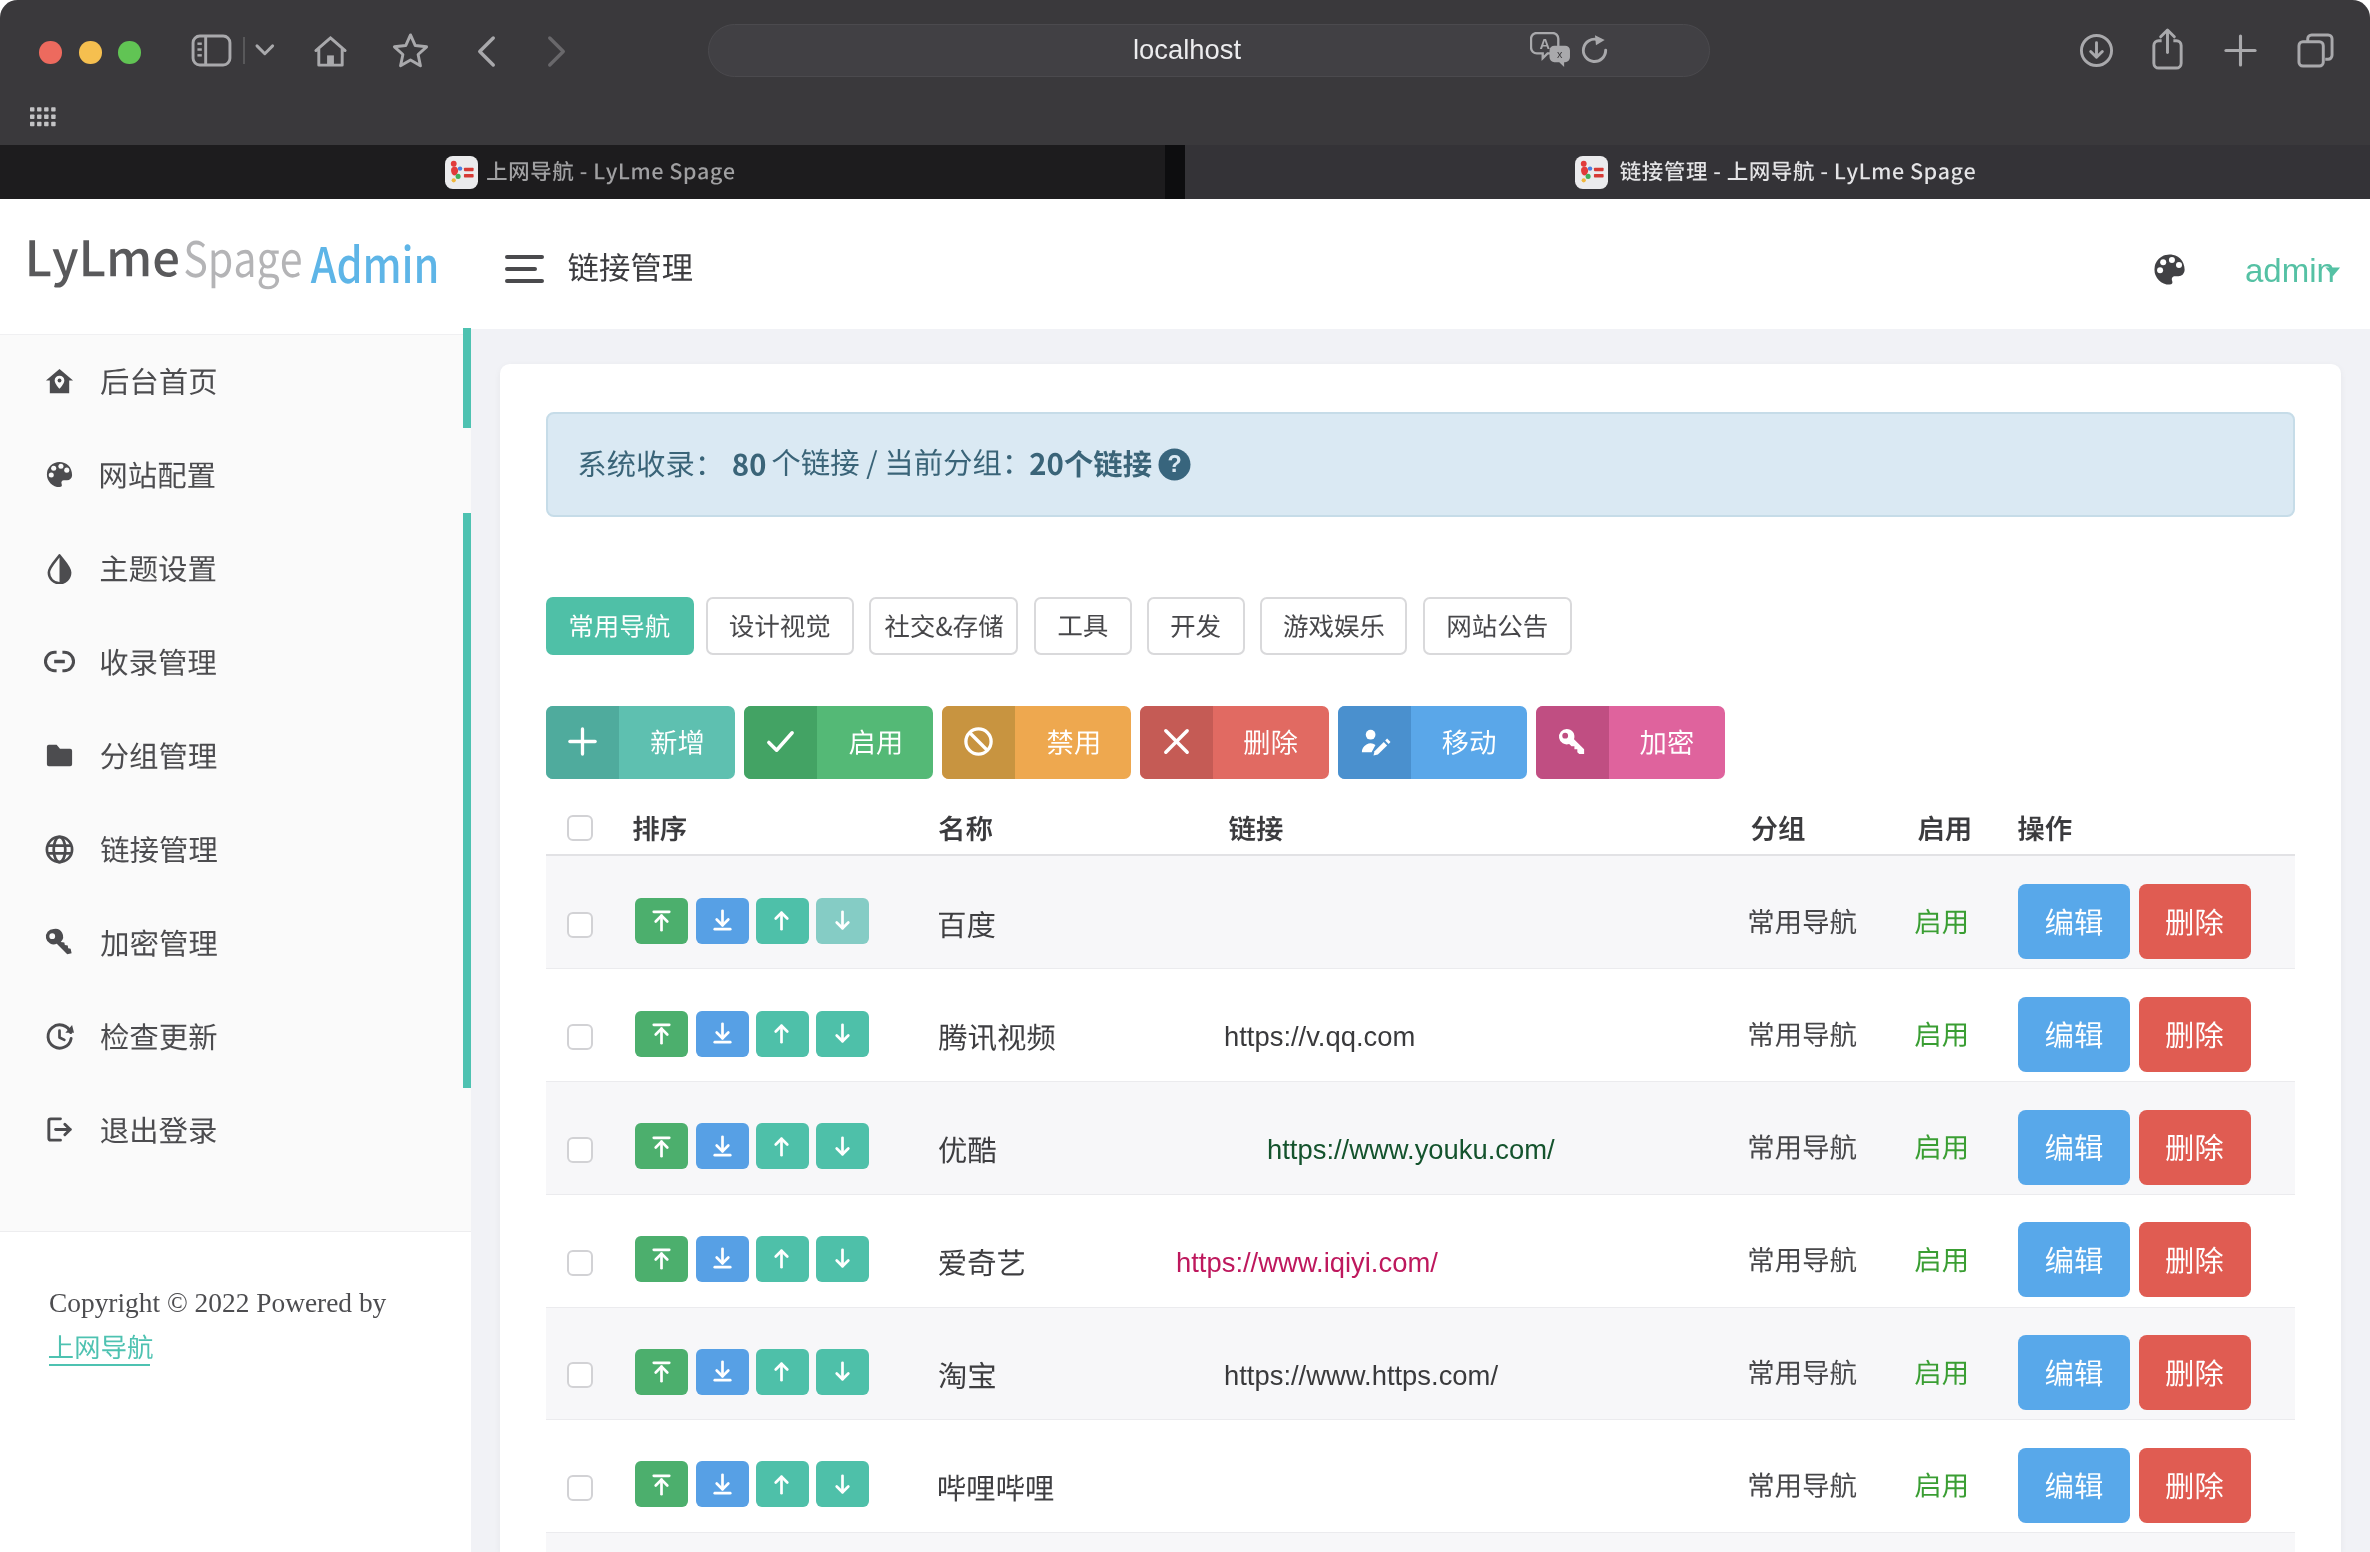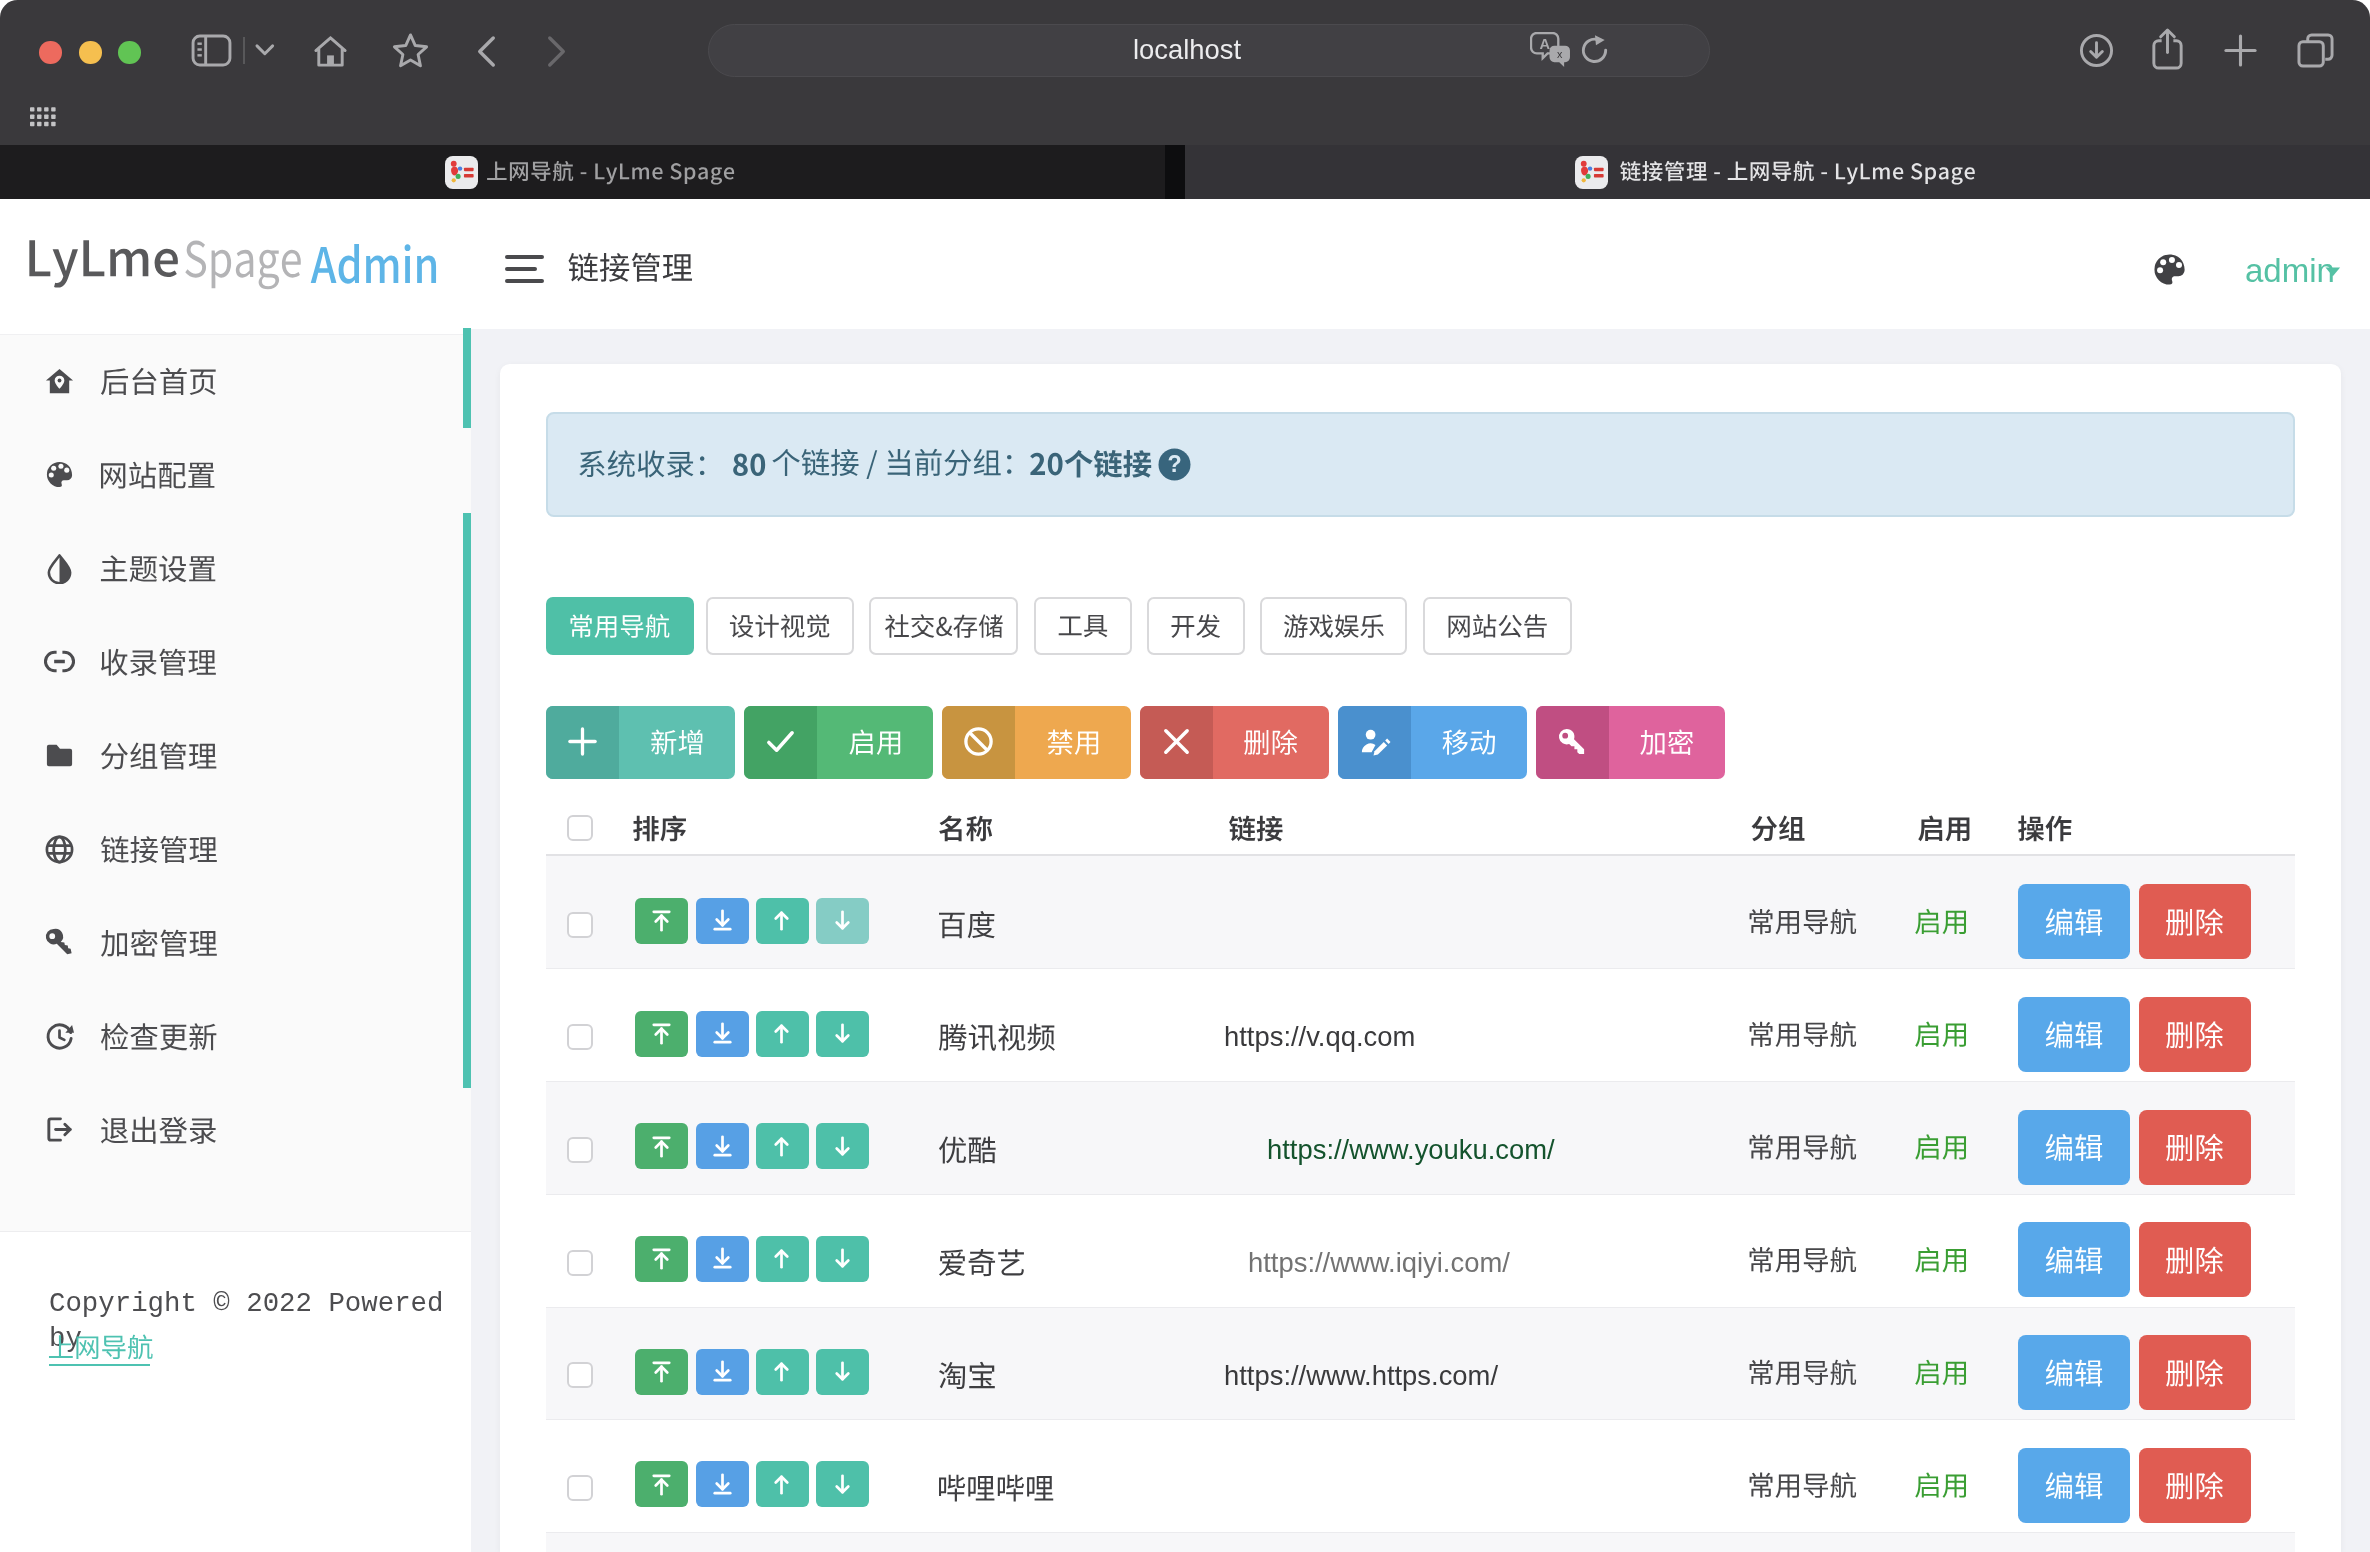--- a/index.html
+++ b/index.html
@@ -143,21 +143,21 @@
     <svg style="position:absolute;left:44px;top:1021px;" width="31" height="31" viewBox="0 0 32 32">
       <path d="M27.5 12 A12 12 0 1 0 28 18" fill="none" stroke="#4c4c4f" stroke-width="3" stroke-linecap="round"></path>
       <polygon points="22,12 31,12 29,4" fill="#4c4c4f"></polygon>
       <polyline points="16,10 16,17 21,19.5" fill="none" stroke="#4c4c4f" stroke-width="2.8" stroke-linecap="round" stroke-linejoin="round"></polyline>
     </svg>
     <svg style="position:absolute;left:44px;top:1114px;" width="31" height="31" viewBox="0 0 32 32">
       <path d="M17 5 H7 a2 2 0 0 0 -2 2 V25 a2 2 0 0 0 2 2 H17" fill="none" stroke="#4c4c4f" stroke-width="3" stroke-linecap="round"></path>
       <line x1="12" y1="16" x2="27" y2="16" stroke="#4c4c4f" stroke-width="3" stroke-linecap="round"></line>
       <polyline points="21.5,10.5 27,16 21.5,21.5" fill="none" stroke="#4c4c4f" stroke-width="3" stroke-linecap="round" stroke-linejoin="round"></polyline>
     </svg>
-    <div style="position:absolute;left:49px;top:1286px;width:421px;height:35px;color:#4d4d50;font-size:27.4px;line-height:35px;font-family:Liberation Mono, monospace">Copyright © 2022 Powered by</div>
+    <div style="position:absolute;left:49px;top:1286px;width:421px;height:35px;color:#4d4d50;font-size:27.4px;line-height:35px;font-family:Liberation Serif, serif">Copyright © 2022 Powered by</div>
     <div style="position:absolute;left:49px;top:1364px;width:101px;height:2px;background:#4ec2b1"></div>
     <div style="position:absolute;left:471px;top:199px;width:1899px;height:1354px;background:#f1f2f6"></div>
     <div style="position:absolute;left:471px;top:199px;width:1899px;height:130px;background:#fff"></div>
     <div style="position:absolute;left:505px;top:255px;width:39px;height:4.4px;background:#4a4a4d;border-radius:2px"></div>
     <div style="position:absolute;left:505px;top:267px;width:32px;height:4.4px;background:#4a4a4d;border-radius:2px"></div>
     <div style="position:absolute;left:505px;top:279px;width:39px;height:4.4px;background:#4a4a4d;border-radius:2px"></div>
     <svg style="position:absolute;left:2153px;top:253px;" width="33" height="33" viewBox="0 0 34 34">
       <path fill="#414144" d="M17 1.5 a15.5 15.5 0 1 0 0 31 c2.7 0 3.6-1.8 2.7-3.9 c-.9-2.2 .3-4.6 2.7-4.6 h3.8 a6.4 6.4 0 0 0 6.4-6.4 C32.6 7.4 25.6 1.5 17 1.5 Z"></path>
       <circle cx="10.5" cy="9.5" r="3.1" fill="#fff"></circle>
       <circle cx="19.5" cy="7.3" r="3.1" fill="#fff"></circle>
@@ -316,21 +316,21 @@
     <div style="position:absolute;left:756px;top:1236px;width:53px;height:46px;background:#4ec0a9;border-radius:5.9px"></div>
     <svg style="position:absolute;left:767px;top:1244px;" width="29" height="29" viewBox="0 0 30 30">
       <line x1="15" y1="7" x2="15" y2="24" stroke="#fff" stroke-width="2.8" stroke-linecap="round"></line>
       <polyline points="9,13 15,7 21,13" fill="none" stroke="#fff" stroke-width="2.8" stroke-linecap="round" stroke-linejoin="round"></polyline>
     </svg>
     <div style="position:absolute;left:816px;top:1236px;width:53px;height:46px;background:#4ec0a9;border-radius:5.9px"></div>
     <svg style="position:absolute;left:828px;top:1244px;" width="29" height="29" viewBox="0 0 30 30">
       <line x1="15" y1="6" x2="15" y2="23" stroke="#fff" stroke-width="2.8" stroke-linecap="round"></line>
       <polyline points="9,17 15,23 21,17" fill="none" stroke="#fff" stroke-width="2.8" stroke-linecap="round" stroke-linejoin="round"></polyline>
     </svg>
-    <div style="position:absolute;left:1248px;top:1243px;width:588px;height:39px;color:#737373;font-size:27.4px;line-height:39px;font-family:'Liberation Sans',sans-serif">https://www.iqiyi.com/</div>
+    <div style="position:absolute;left:1176px;top:1243px;width:588px;height:39px;color:#be185d;font-size:27.4px;line-height:39px;font-family:'Liberation Sans',sans-serif">https://www.iqiyi.com/</div>
     <div style="position:absolute;left:2018px;top:1222px;width:112px;height:75px;background:#58a8ea;border-radius:7.8px"></div>
     <div style="position:absolute;left:2139px;top:1222px;width:112px;height:75px;background:#e05c52;border-radius:7.8px"></div>
     <div style="position:absolute;left:546px;top:1307px;width:1749px;height:113px;background:#f7f7f9;border-top:1px solid #ebebee;box-sizing:border-box"></div>
     <div style="position:absolute;left:567px;top:1362px;width:25.5px;height:25.5px;background:#fff;border:2px solid #d2d2d5;border-radius:5.9px;box-sizing:border-box"></div>
     <div style="position:absolute;left:635px;top:1349px;width:53px;height:46px;background:#4caf6d;border-radius:5.9px"></div>
     <svg style="position:absolute;left:647px;top:1357px;" width="29" height="29" viewBox="0 0 30 30">
       <line x1="7" y1="6" x2="23" y2="6" stroke="#fff" stroke-width="2.8" stroke-linecap="round"></line>
       <line x1="15" y1="10" x2="15" y2="25" stroke="#fff" stroke-width="2.8" stroke-linecap="round"></line>
       <polyline points="9,16 15,10 21,16" fill="none" stroke="#fff" stroke-width="2.8" stroke-linecap="round" stroke-linejoin="round"></polyline>
     </svg>

